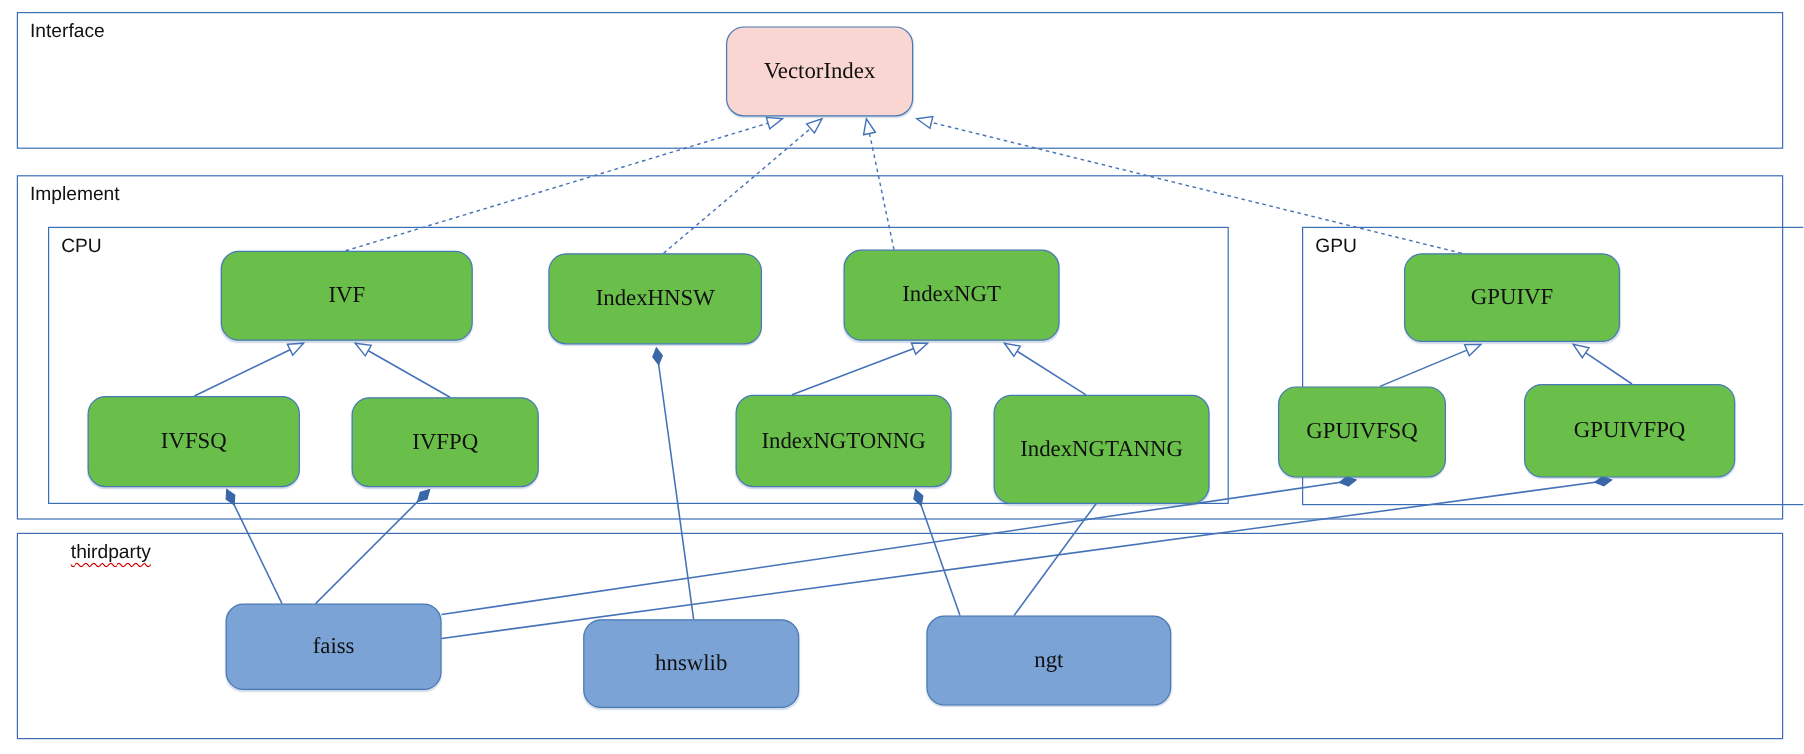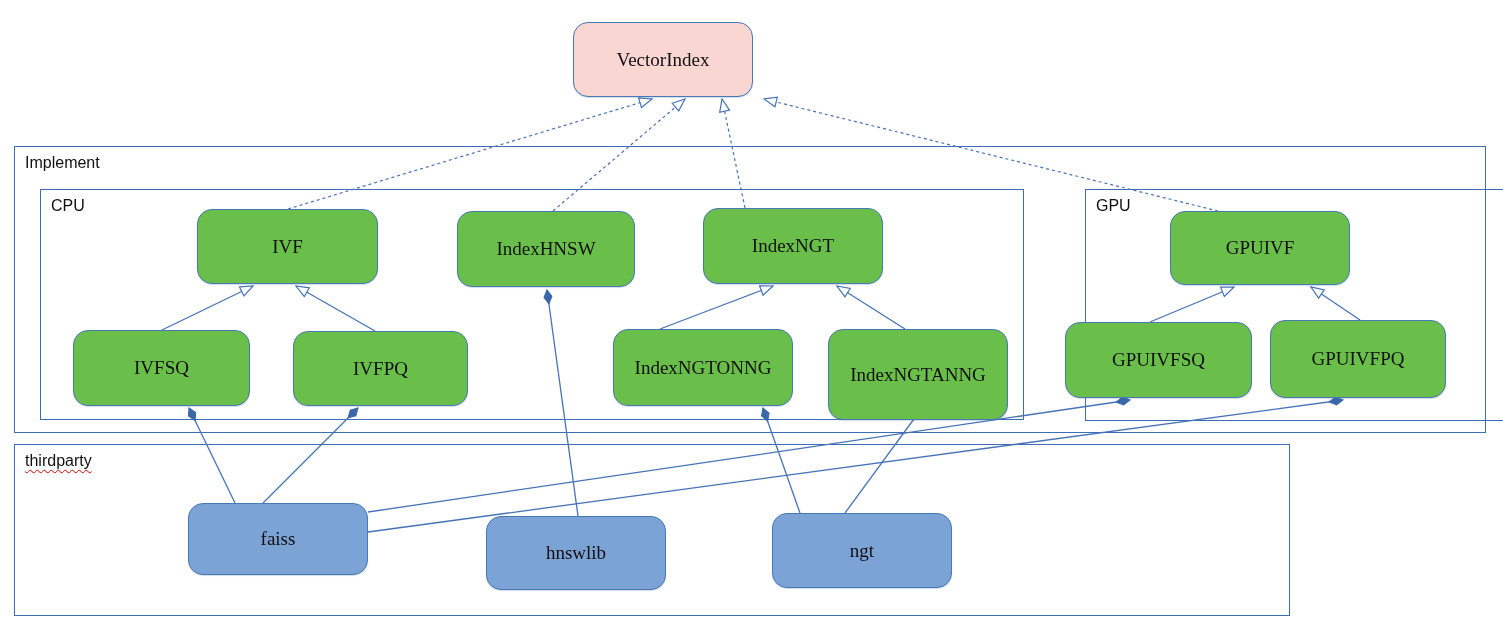--- a/index.html
+++ b/index.html
@@ -45,34 +45,37 @@
   }
   .node-green{background:#6abf4b;}
   .node-blue{background:#7ba3d6;}
   .node-pink{background:#f9d6d2;}
 </style>
 </head>
 <body>
 
 <div class="canvas">
 
+  <div class="container" style="left:14px;top:10px;width:1472px;height:114px;">
+    <span class="clabel">Interface</span>
+  </div>
 
   <div class="container" style="left:14px;top:146px;width:1472px;height:287px;">
     <span class="clabel">Implement</span>
   </div>
 
   <div class="container" style="left:40px;top:189px;width:984px;height:231px;">
     <span class="clabel">CPU</span>
   </div>
 
   <div class="container" style="left:1085px;top:189px;width:423px;height:232px;">
     <span class="clabel">GPU</span>
   </div>
 
-  <div class="container" style="left:14px;top:444px;width:1276px;height:172px;">
+  <div class="container" style="left:14px;top:444px;width:1472px;height:172px;padding-left:34px;">
     <span class="clabel squiggle">thirdparty</span>
   </div>
 
   <svg class="edges" width="1503" height="628" viewBox="0 0 1503 628">
     <defs>
       <marker id="mTri" markerUnits="userSpaceOnUse" markerWidth="15" markerHeight="13" viewBox="0 0 15 13" refX="13.5" refY="6.5" orient="auto">
         <path d="M1,1.5 L13.5,6.5 L1,11.5 Z" fill="#ffffff" stroke="#4673b8" stroke-width="1.2"></path>
       </marker>
       <marker id="mDia" markerUnits="userSpaceOnUse" markerWidth="17" markerHeight="10" viewBox="0 0 17 10" refX="15.5" refY="5" orient="auto">
         <path d="M1.5,5 L8.5,1 L15.5,5 L8.5,9 Z" fill="#3a67a8" stroke="#3a67a8"></path>
@@ -99,59 +102,59 @@
       <line x1="235" y1="503" x2="189" y2="408" marker-end="url(#mDia)"></line>
       <line x1="263" y1="503" x2="358" y2="408" marker-end="url(#mDia)"></line>
       <line x1="368" y1="512" x2="1130" y2="400" marker-end="url(#mDia)"></line>
       <line x1="368" y1="532" x2="1343" y2="400" marker-end="url(#mDia)"></line>
       <line x1="578" y1="516" x2="547" y2="290" marker-end="url(#mDia)"></line>
       <line x1="800" y1="513" x2="763" y2="408" marker-end="url(#mDia)"></line>
       <line x1="845" y1="513" x2="922" y2="408" marker-end="url(#mDia)"></line>
     </g>
   </svg>
 
-  <div class="node node-pink" style="left:573px;top:22px;width:180px;height:75px;">
+  <div class="node node-pink" style="left:605px;top:22px;width:156px;height:75px;">
     <span>VectorIndex</span>
   </div>
 
-  <div class="node node-green" style="left:184px;top:209px;width:181px;height:75px;margin-left:13px;">
+  <div class="node node-green" style="left:184px;top:209px;width:210px;height:75px;">
     <span>IVF</span>
   </div>
   <div class="node node-green" style="left:457px;top:211px;width:178px;height:76px;">
     <span>IndexHNSW</span>
   </div>
   <div class="node node-green" style="left:703px;top:208px;width:180px;height:76px;justify-content:center;">
     <span>IndexNGT</span>
   </div>
   <div class="node node-green" style="left:73px;top:330px;width:177px;height:76px;text-align:right;">
     <span>IVFSQ</span>
   </div>
-  <div class="node node-green" style="left:293px;top:331px;width:175px;height:75px;">
+  <div class="node node-green" style="left:293px;top:331px;width:156px;height:75px;">
     <span>IVFPQ</span>
   </div>
   <div class="node node-green" style="left:613px;top:329px;width:180px;height:77px;">
     <span>IndexNGTONNG</span>
   </div>
   <div class="node node-green" style="left:828px;top:329px;width:180px;height:91px;">
     <span>IndexNGTANNG</span>
   </div>
 
   <div class="node node-green" style="left:1170px;top:211px;width:180px;height:74px;">
     <span>GPUIVF</span>
   </div>
-  <div class="node node-green" style="left:1065px;top:322px;width:187px;height:76px;">
+  <div class="node node-green" style="left:1065px;top:322px;width:140px;height:76px;">
     <span>GPUIVFSQ</span>
   </div>
   <div class="node node-green" style="left:1270px;top:320px;width:176px;height:78px;">
     <span>GPUIVFPQ</span>
   </div>
 
   <div class="node node-blue" style="left:188px;top:503px;width:180px;height:72px;">
     <span>faiss</span>
   </div>
   <div class="node node-blue" style="left:486px;top:516px;width:180px;height:74px;align-items:center;">
     <span>hnswlib</span>
   </div>
-  <div class="node node-blue" style="left:772px;top:513px;width:180px;height:75px;">
+  <div class="node node-blue" style="left:772px;top:513px;width:204px;height:75px;">
     <span>ngt</span>
   </div>
 
 </div>
 
 </body></html>

